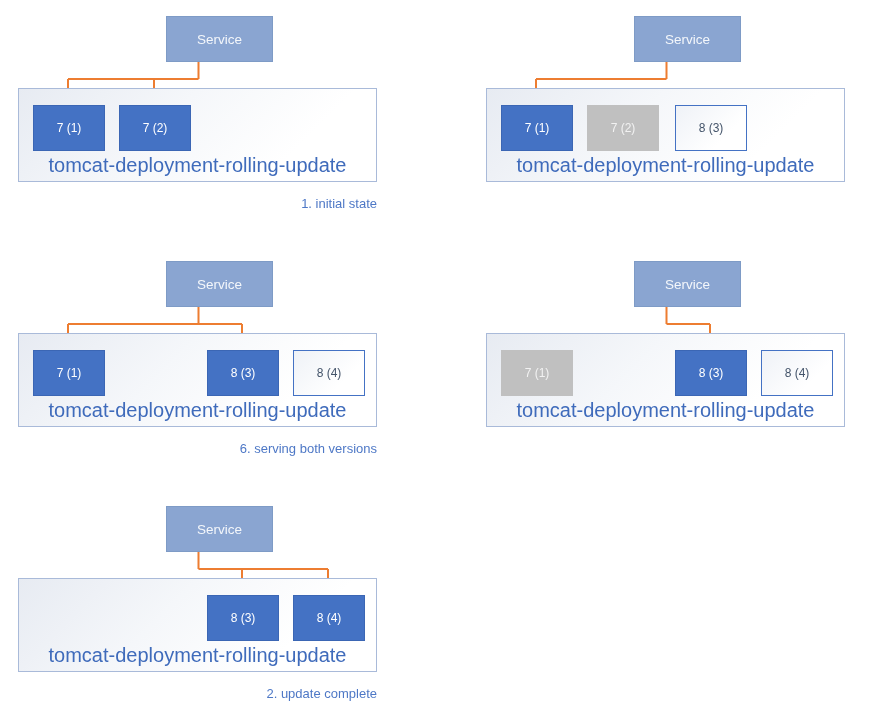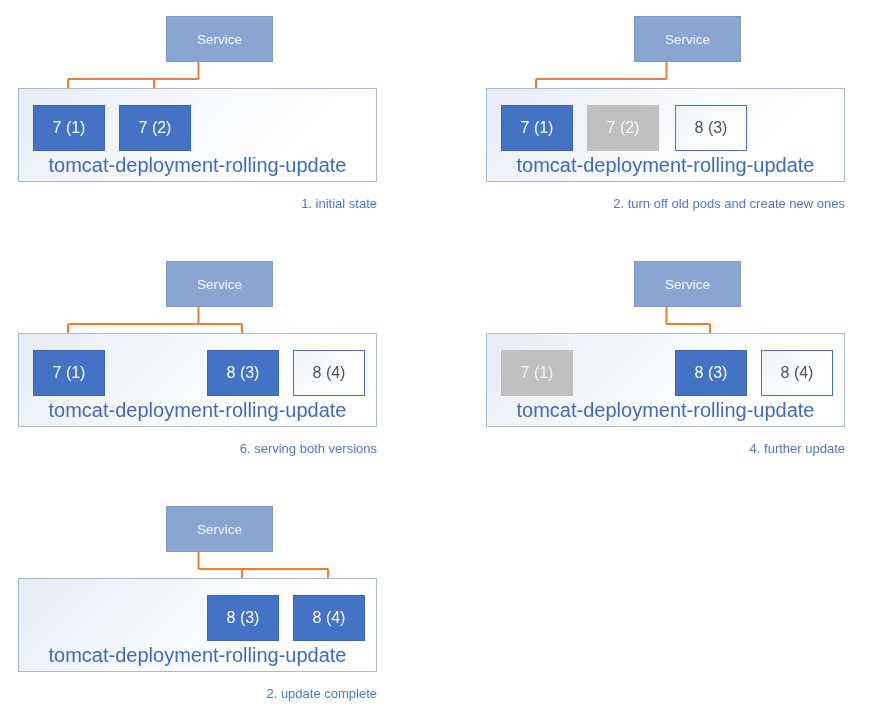--- a/index.html
+++ b/index.html
@@ -68,21 +68,21 @@
   }
   .pod {
     position: absolute;
     top: 16px;
     width: 72px;
     height: 46px;
     box-sizing: border-box;
     display: flex;
     align-items: center;
     justify-content: center;
-    font-size: 16px;
+    font-size: 12px;
   }
   .pod.active {
     background: var(--pod-active);
     border: 1px solid #3b66b4;
     color: #ffffff;
   }
   .pod.retired {
     background: var(--pod-retired);
     color: #f2f2f2;
   }
@@ -137,21 +137,20 @@
       <svg class="arrow-layer" width="468" height="245">
         <path d="M198.5 62 V79 M68 79 H198.5"></path>
         <path d="M68 79 V102" marker-end="url(#arrowhead)"></path>
       </svg>
       <div class="deployment-box">
         <div class="pod active" style="left: 14px;">7 (1)</div>
         <div class="pod retired" style="left: 100px;">7 (2)</div>
         <div class="pod new" style="left: 188px;">8 (3)</div>
         <div class="deployment-label">tomcat-deployment-rolling-update</div>
       </div>
-      <div class="caption">2. turn off old pods and create new ones</div>
     </div>
     <div class="panel" style="left: 0px; top: 245px;">
       <div class="service-box">Service</div>
       <svg class="arrow-layer" width="468" height="245">
         <path d="M198.5 62 V79 M68 79 H242"></path>
         <path d="M68 79 V102" marker-end="url(#arrowhead)"></path>
         <path d="M242 79 V102" marker-end="url(#arrowhead)"></path>
       </svg>
       <div class="deployment-box">
         <div class="pod active" style="left: 14px;">7 (1)</div>
@@ -166,21 +165,20 @@
       <svg class="arrow-layer" width="468" height="245">
         <path d="M198.5 62 V79 M198.5 79 H242"></path>
         <path d="M242 79 V102" marker-end="url(#arrowhead)"></path>
       </svg>
       <div class="deployment-box">
         <div class="pod retired" style="left: 14px;">7 (1)</div>
         <div class="pod active" style="left: 188px;">8 (3)</div>
         <div class="pod new" style="left: 274px;">8 (4)</div>
         <div class="deployment-label">tomcat-deployment-rolling-update</div>
       </div>
-      <div class="caption">4. further update</div>
     </div>
     <div class="panel" style="left: 0px; top: 490px;">
       <div class="service-box">Service</div>
       <svg class="arrow-layer" width="468" height="245">
         <path d="M198.5 62 V79 M198.5 79 H328"></path>
         <path d="M242 79 V102" marker-end="url(#arrowhead)"></path>
         <path d="M328 79 V102" marker-end="url(#arrowhead)"></path>
       </svg>
       <div class="deployment-box">
         <div class="pod active" style="left: 188px;">8 (3)</div>

